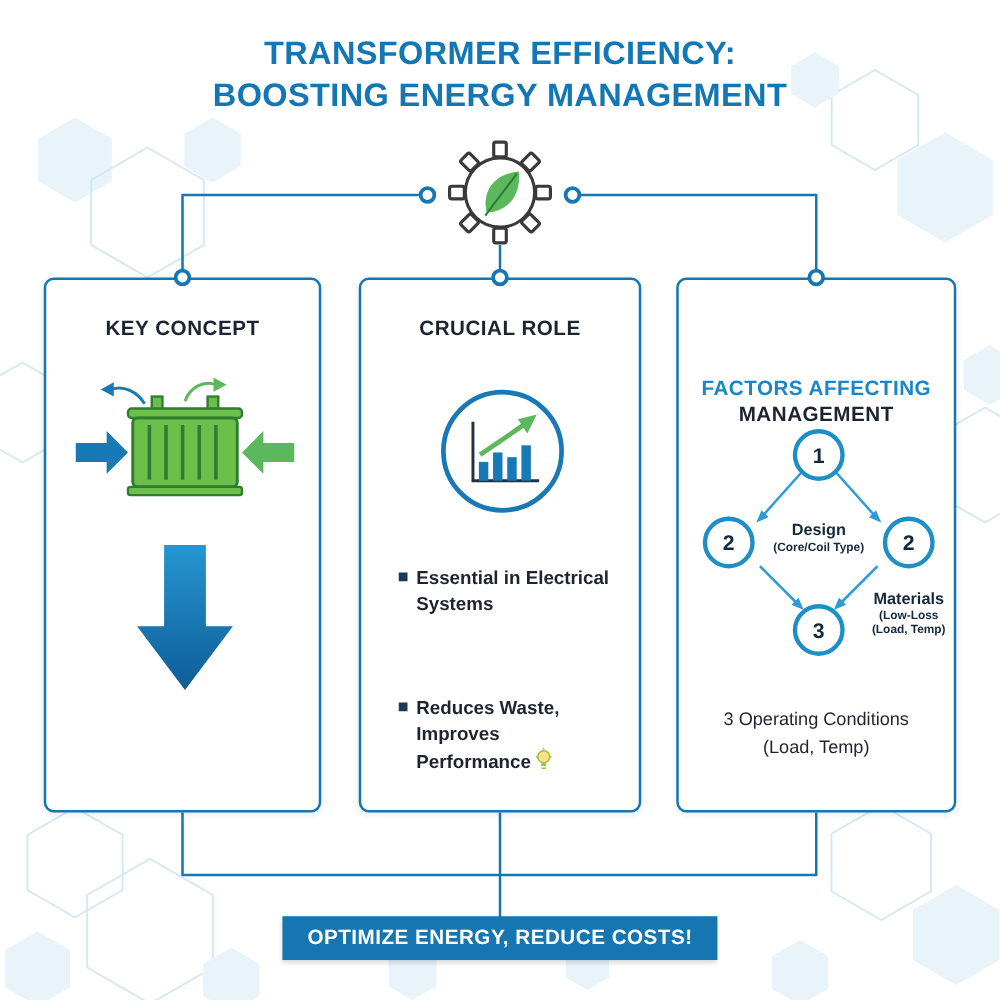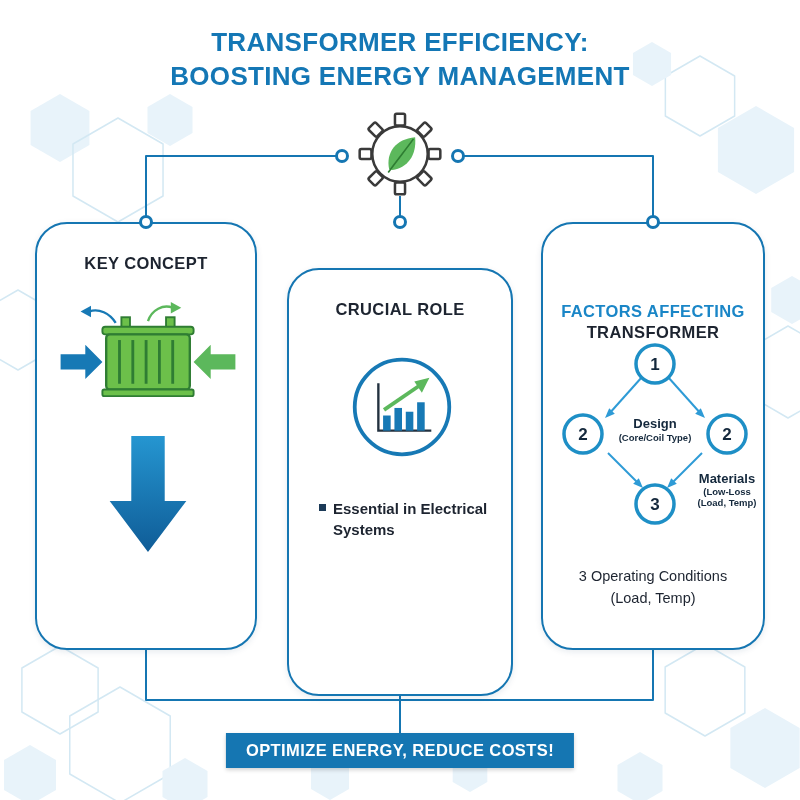--- a/index.html
+++ b/index.html
@@ -6,23 +6,23 @@
   .stage{position:relative;width:800px;height:800px;overflow:hidden;background:#ffffff;
          font-family:"Liberation Sans", sans-serif;color:#1d2430;}
   .layer{position:absolute;left:0;top:0;pointer-events:none;}
   
   .title{position:absolute;top:26px;left:0;width:100%;text-align:center;z-index:3;
          color:#1477b5;font-weight:700;font-size:26px;line-height:1.3;letter-spacing:.3px;}
   
   .gear{position:absolute;left:358px;top:112px;width:84px;height:84px;z-index:4;}
   
   .card{position:absolute;top:222px;height:428px;background:#fff;border:2.5px solid #1576b2;
-        border-radius:32px;box-shadow:0 2px 6px rgba(20,60,100,.10);z-index:2;box-sizing:border-box;padding-left:38px;}
+        border-radius:8px;box-shadow:0 2px 6px rgba(20,60,100,.10);z-index:2;box-sizing:border-box;padding-left:38px;}
   .card1{left:35px;width:222px;}
-  .card2{left:287px;width:226px;margin-top:46px;}
+  .card2{left:287px;width:226px;}
   .card3{left:541px;width:224px;}
   .card h2{position:absolute;top:30px;left:0;width:100%;margin:0;text-align:center;
            font-size:16.5px;font-weight:700;letter-spacing:.4px;color:#1d2430;}
   .card3 h2{line-height:1.3;}
   .h-blue{color:#1a86c7;display:block;margin-top:47px;}
   .h-dark{color:#1d2430;display:block;}
   .transformer{position:absolute;top:72px;left:16px;width:190px;height:128px;}
   .downarrow{position:absolute;top:212px;left:66px;width:90px;height:118px;}
   .caption{position:absolute;top:345px;left:0;width:100%;text-align:center;
            font-size:15px;font-weight:700;line-height:1.45;color:#1d2430;}
@@ -167,26 +167,37 @@
       <rect x="71" y="50" width="8" height="30" fill="#1779b5"></rect>
       <line x1="36" y1="58" x2="74" y2="32" stroke="#5cb85c" stroke-width="4"></line>
       <polygon points="84,24 68,28 76,40" fill="#5cb85c"></polygon>
     </svg>
 
     <div class="bullet bullet1">
       <span class="bmark"></span>
       <div class="btext"><span>Essential in Electrical Systems</span></div>
     </div>
 
+    <div class="bullet bullet2">
+      <span class="bmark"></span>
+      <div class="btext"><span>Reduces Waste, Improves Performance</span><svg class="bulb" width="14" height="20" viewBox="0 0 16 22">
+          <circle cx="8" cy="8" r="5.5" fill="#ffe08a" stroke="#9bc53d" stroke-width="1.5"></circle>
+          <rect x="5.5" y="14" width="5" height="2.5" rx="1" fill="#9bc53d"></rect>
+          <line x1="6" y1="18.5" x2="10" y2="18.5" stroke="#9bc53d" stroke-width="1.3"></line>
+          <line x1="8" y1="0" x2="8" y2="1.6" stroke="#9bc53d" stroke-width="1.2"></line>
+          <line x1="1" y1="8" x2="2.4" y2="8" stroke="#9bc53d" stroke-width="1.2"></line>
+          <line x1="13.6" y1="8" x2="15" y2="8" stroke="#9bc53d" stroke-width="1.2"></line>
+        </svg></div>
+    </div>
   </section>
 
   <section class="card card3">
     <h2>
       <span class="h-blue">FACTORS AFFECTING</span>
-      <span class="h-dark">TRANSFORMER</span>
+      <span class="h-dark">MANAGEMENT</span>
     </h2>
 
     <svg class="diagram" viewBox="0 0 220 210">
       <g stroke="#2e9bd6" stroke-width="2">
         <line x1="97" y1="41" x2="63" y2="79"></line>
         <line x1="123" y1="41" x2="157" y2="79"></line>
         <line x1="63" y1="117" x2="95" y2="149"></line>
         <line x1="157" y1="117" x2="125" y2="149"></line>
       </g>
       <g fill="#2e9bd6">

